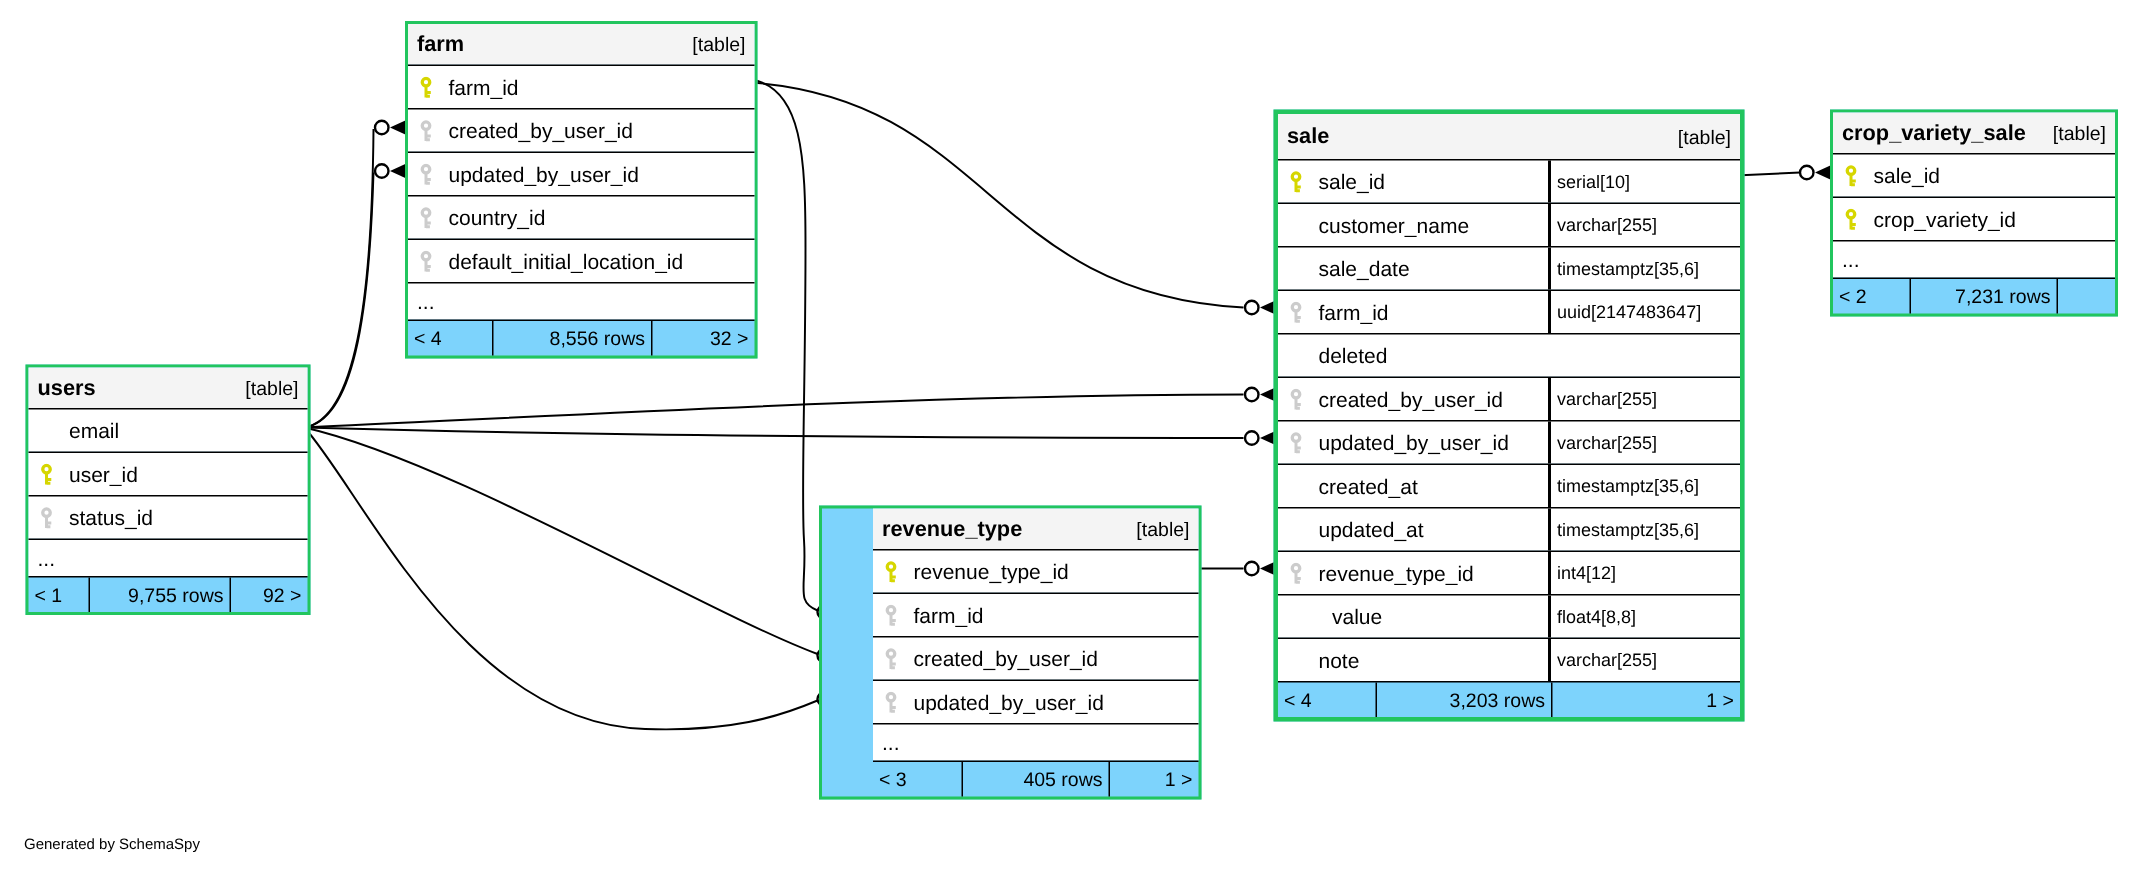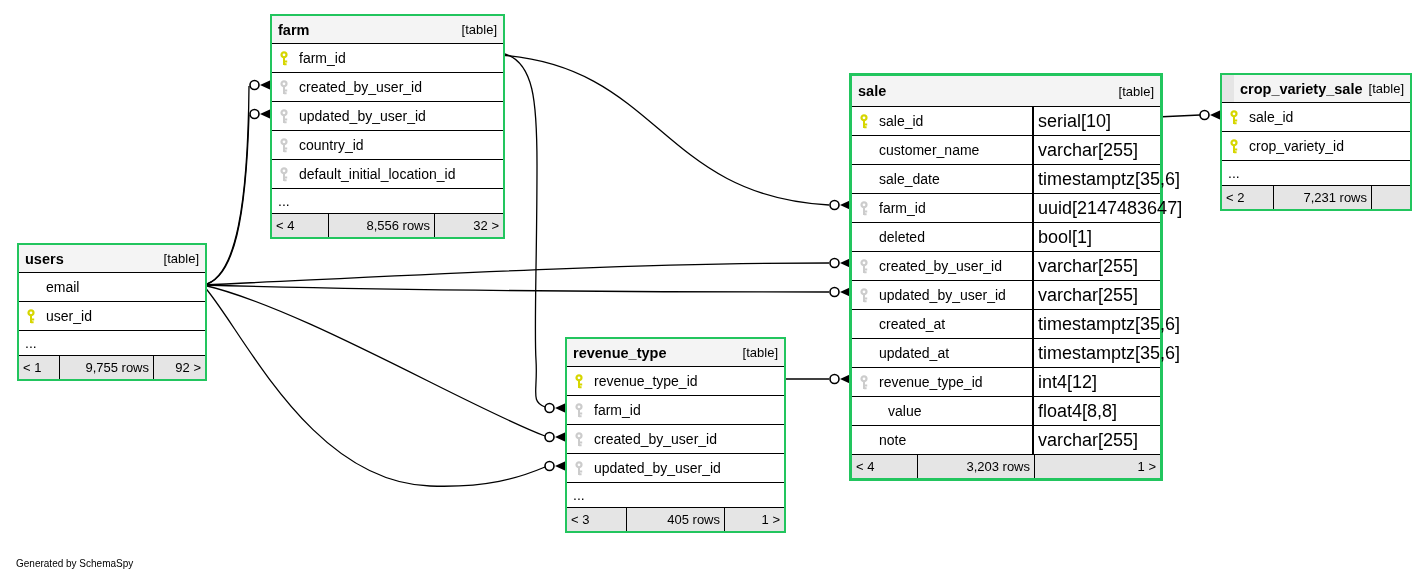--- a/index.html
+++ b/index.html
@@ -3,35 +3,35 @@
 <meta charset="utf-8">
 <style>
   html,body{margin:0;padding:0;background:#ffffff;}
   #canvas{
     position:relative;width:1426px;height:584px;background:#ffffff;
     font-family:"Liberation Sans","DejaVu Sans",sans-serif;color:#000;
     overflow:hidden;
   }
   #wires{position:absolute;left:0;top:0;z-index:1;}
   .tbl{
-    position:absolute;z-index:2;background:#e5e5e5;
+    position:absolute;z-index:2;background:#7dd3fc;
     border:6px solid #22c55e;box-sizing:content-box;
   }
   .hdr{
     display:flex;align-items:center;justify-content:space-between;
     background:#f4f4f4;padding:0 6px;box-sizing:border-box;
   }
   .tname{font-weight:bold;font-size:14.5px;}
   .badge{font-size:13px;}
   .row{
     display:flex;align-items:center;border-top:1.5px solid #000;
     box-sizing:border-box;background:#fff;
   }
   .namecell{display:flex;align-items:center;padding:0 4px 0 6px;box-sizing:border-box;flex:1;overflow:hidden;}
-  .typecell{border-left:2px solid #000;align-self:stretch;display:flex;align-items:center;padding:0 2px 0 4px;box-sizing:border-box;font-size:18px;white-space:nowrap;}
+  .typecell{border-left:2px solid #000;align-self:stretch;display:flex;align-items:center;padding:0 2px 0 4px;box-sizing:border-box;font-size:12px;white-space:nowrap;}
   .keyic{width:12px;height:15px;flex:0 0 12px;margin-right:9px;}
   .cname{font-size:14px;white-space:nowrap;}
   .ellipsis .namecell{padding-left:6px;}
   .foot{display:flex;border-top:1.5px solid #000;box-sizing:border-box;}
   .fcell{
     box-sizing:border-box;font-size:13px;display:flex;align-items:center;
     padding:0 4px;border-right:1.5px solid #000;white-space:nowrap;
   }
   .fcell:last-child{border-right:none;flex:1;}
   .fcell.num{justify-content:flex-end;}
@@ -171,32 +171,41 @@
         </div>
         <div class="row" style="height: 29px;">
           <div class="namecell">
             <svg viewBox="0 0 12 15" class="keyic">
               <circle cx="6" cy="3.8" r="2.5" fill="none" stroke="#d6d600" stroke-width="2.2"></circle>
               <path d="M6,6.3 V14 M6,10.6 H9.2 M6,13.2 H8.6" fill="none" stroke="#d6d600" stroke-width="2"></path>
             </svg>
             <span class="cname">user_id</span>
           </div>
         </div>
+        <div class="row" style="height: 29px;">
+          <div class="namecell">
+            <svg viewBox="0 0 12 15" class="keyic">
+              <circle cx="6" cy="3.8" r="2.5" fill="none" stroke="#cccccc" stroke-width="2.2"></circle>
+              <path d="M6,6.3 V14 M6,10.6 H9.2 M6,13.2 H8.6" fill="none" stroke="#cccccc" stroke-width="2"></path>
+            </svg>
+            <span class="cname">status_id</span>
+          </div>
+        </div>
         <div class="row ellipsis" style="height: 25px;">
           <div class="namecell">
             <span class="cname">...</span>
           </div>
         </div>
         <div class="foot" style="height: 24px;">
           <div class="fcell" style="flex: 0 0 41px; max-width: 41px;">&lt; 1</div>
           <div class="fcell num" style="flex: 0 0 94px; max-width: 94px;">9,755 rows</div>
           <div class="fcell num">92 &gt;</div>
         </div>
       </div>
-      <div class="tbl" style="left: 565px; top: 337px; width: 217px; border-width: 2px;">
+      <div class="tbl" style="left: 546px; top: 337px; width: 217px; border-width: 2px; padding-left: 34px;">
         <div class="hdr" style="height: 27px;">
           <span class="tname">revenue_type</span>
           <span class="badge">[table]</span>
         </div>
         <div class="row" style="height: 29px;">
           <div class="namecell">
             <svg viewBox="0 0 12 15" class="keyic">
               <circle cx="6" cy="3.8" r="2.5" fill="none" stroke="#d6d600" stroke-width="2.2"></circle>
               <path d="M6,6.3 V14 M6,10.6 H9.2 M6,13.2 H8.6" fill="none" stroke="#d6d600" stroke-width="2"></path>
             </svg>
@@ -278,21 +287,20 @@
             </svg>
             <span class="cname">farm_id</span>
           </div>
           <div class="typecell" style="flex: 1 1 0%;">uuid[2147483647]</div>
         </div>
         <div class="row" style="height: 29px;">
           <div class="namecell" style="flex: 0 0 180px; max-width: 180px;">
             <span class="keyic"></span>
             <span class="cname">deleted</span>
           </div>
-          <div class="typecell" style="flex: 1 1 0%;">bool[1]</div>
         </div>
         <div class="row" style="height: 29px;">
           <div class="namecell" style="flex: 0 0 180px; max-width: 180px;">
             <svg viewBox="0 0 12 15" class="keyic">
               <circle cx="6" cy="3.8" r="2.5" fill="none" stroke="#cccccc" stroke-width="2.2"></circle>
               <path d="M6,6.3 V14 M6,10.6 H9.2 M6,13.2 H8.6" fill="none" stroke="#cccccc" stroke-width="2"></path>
             </svg>
             <span class="cname">created_by_user_id</span>
           </div>
           <div class="typecell" style="flex: 1 1 0%;">varchar[255]</div>
@@ -345,21 +353,21 @@
           </div>
           <div class="typecell" style="flex: 1 1 0%;">varchar[255]</div>
         </div>
         <div class="foot" style="height: 24px;">
           <div class="fcell" style="flex: 0 0 66px; max-width: 66px;">&lt; 4</div>
           <div class="fcell num" style="flex: 0 0 117px; max-width: 117px;">3,203 rows</div>
           <div class="fcell num">1 &gt;</div>
         </div>
       </div>
       <div class="tbl" style="left: 1220px; top: 73px; width: 188px; border-width: 2px;">
-        <div class="hdr" style="height: 27px; margin-left: 12px;">
+        <div class="hdr" style="height: 27px;">
           <span class="tname">crop_variety_sale</span>
           <span class="badge">[table]</span>
         </div>
         <div class="row" style="height: 29px;">
           <div class="namecell">
             <svg viewBox="0 0 12 15" class="keyic">
               <circle cx="6" cy="3.8" r="2.5" fill="none" stroke="#d6d600" stroke-width="2.2"></circle>
               <path d="M6,6.3 V14 M6,10.6 H9.2 M6,13.2 H8.6" fill="none" stroke="#d6d600" stroke-width="2"></path>
             </svg>
             <span class="cname">sale_id</span>

